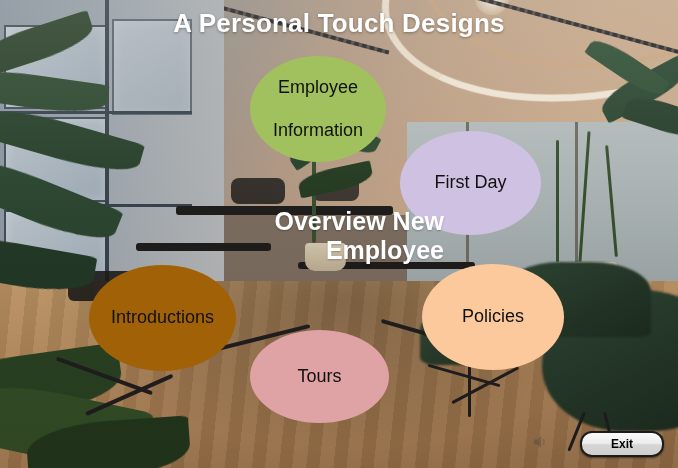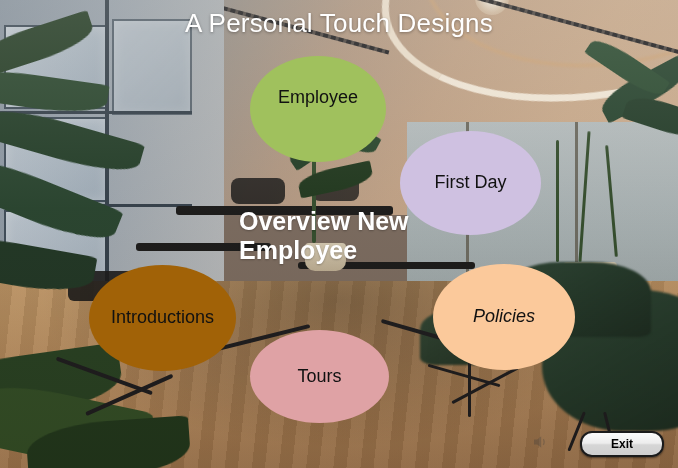--- a/index.html
+++ b/index.html
@@ -145,33 +145,33 @@
     background: linear-gradient(180deg, rgba(190,186,178,0.24) 0%, rgba(120,110,100,0.10) 45%, rgba(60,45,30,0.14) 100%);
   }
 
   
   .slide-title {
     position: absolute;
     left: 0; right: 0; top: 8px;
     text-align: center;
     color: #ffffff;
     font-size: 26px;
-    font-weight: normal;
+    font-weight: bold;
     letter-spacing: 0.2px;
     text-shadow: 0 1px 3px rgba(0,0,0,0.35);
     z-index: 30;
   }
 
   
   .center-text {
     position: absolute;
     left: 239px;
     top: 207px;
     width: 205px;
-    text-align: left;
+    text-align: right;
     color: #ffffff;
     font-size: 25px;
     font-weight: bold;
     line-height: 1.16;
     z-index: 25;
     text-shadow: 0 1px 2px rgba(0,0,0,0.25);
   }
 
   
   .bubble {
@@ -299,33 +299,34 @@
     <div class="chair-leg" style="left:56%; top:71%; width:14%; height:4px; transform:rotate(16deg);"></div>
 
     <div class="bg-haze"></div>
   </div>
 
   <div class="slide-title">A Personal Touch Designs</div>
 
   <div class="bubble" style="left:250px; top:56px; width:136px; height:106px; background:#a0c15d;">
     <span>
       <span>Employee</span><br>
+      <span>Information</span>
     </span>
   </div>
 
 
   <div class="bubble" style="left:400px; top:131px; width:141px; height:104px; background:#cfc1e1;">
     <span>First Day</span>
   </div>
 
   <div class="bubble" style="left:89px; top:265px; width:147px; height:106px; background:#a16207;">
     <span>Introductions</span>
   </div>
 
-  <div class="bubble" style="left:433px; top:264px; width:142px; height:106px; background:#fbc99b;font-style:italic;">
+  <div class="bubble" style="left:422px; top:264px; width:142px; height:106px; background:#fbc99b;">
     <span>Policies</span>
   </div>
 
   <div class="bubble" style="left:250px; top:330px; width:139px; height:93px; background:#dfa2a5;">
     <span>Tours</span>
   </div>
 
   <div class="center-text">
     <div>Overview New</div>
     <div>Employee</div>

